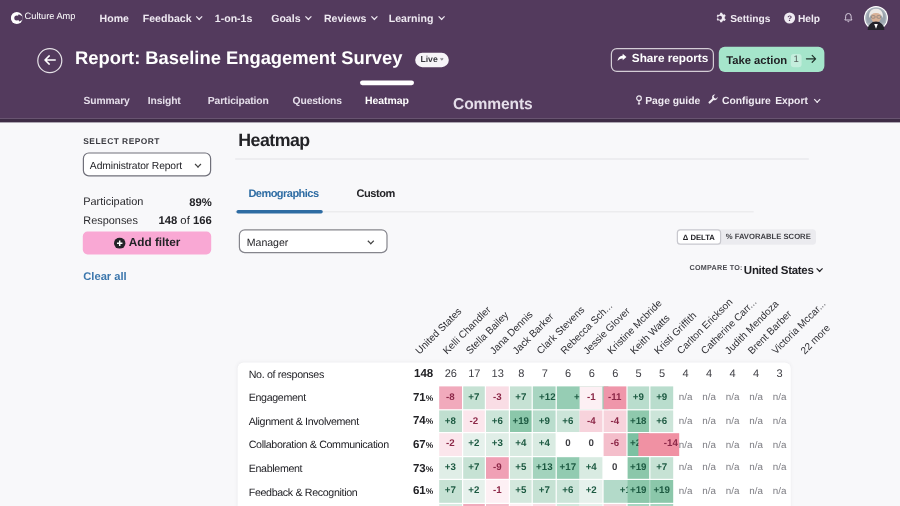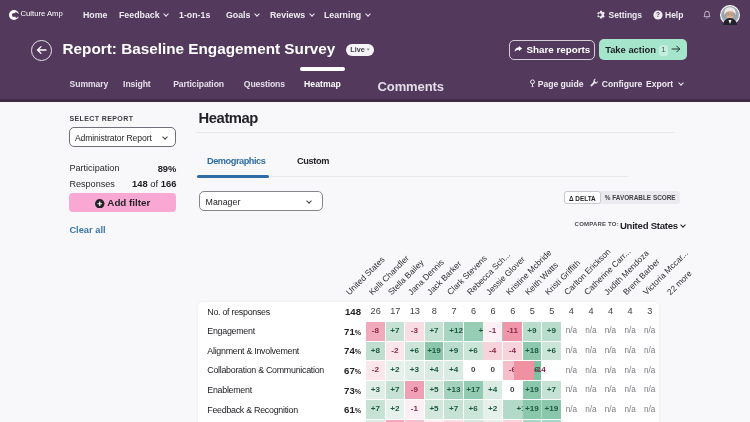--- a/index.html
+++ b/index.html
@@ -180,21 +180,21 @@
 <div class="abs" style="left:322px;top:365.0px;width:39px;text-align:right;font-size:9.6px;font-weight:700;color:#232327;">67<span style="font-size:7px;">%</span></div>
 <div class="abs" style="left:365.9px;top:361.1px;width:18.82px;height:18.75px;background:#fbe6ec;font-size:8.1px;font-weight:700;color:#8c2848;text-align:center;line-height:18.6px;">-2</div>
 <div class="abs" style="left:385.5px;top:361.1px;width:18.82px;height:18.75px;background:#e6f1ec;font-size:8.1px;font-weight:700;color:#1d5a42;text-align:center;line-height:18.6px;">+2</div>
 <div class="abs" style="left:405.0px;top:361.1px;width:18.82px;height:18.75px;background:#e0eee7;font-size:8.1px;font-weight:700;color:#1d5a42;text-align:center;line-height:18.6px;">+3</div>
 <div class="abs" style="left:424.6px;top:361.1px;width:18.82px;height:18.75px;background:#d9ebe2;font-size:8.1px;font-weight:700;color:#1d5a42;text-align:center;line-height:18.6px;">+4</div>
 <div class="abs" style="left:444.2px;top:361.1px;width:18.82px;height:18.75px;background:#d9ebe2;font-size:8.1px;font-weight:700;color:#1d5a42;text-align:center;line-height:18.6px;">+4</div>
 <div class="abs" style="left:463.8px;top:361.1px;width:18.82px;height:18.75px;background:#ffffff;font-size:8.1px;font-weight:700;color:#3f3f44;text-align:center;line-height:18.6px;">0</div>
 <div class="abs" style="left:483.3px;top:361.1px;width:18.82px;height:18.75px;background:#ffffff;font-size:8.1px;font-weight:700;color:#3f3f44;text-align:center;line-height:18.6px;">0</div>
 <div class="abs" style="left:502.9px;top:361.1px;width:18.82px;height:18.75px;background:#f4becb;font-size:8.1px;font-weight:700;color:#8c2848;text-align:center;line-height:18.6px;">-6</div>
 <div class="abs" style="left:522.5px;top:361.1px;width:18.82px;height:18.75px;background:#7cc1a2;font-size:8.1px;font-weight:700;color:#1d5a42;text-align:center;line-height:18.6px;">+26</div>
-<div class="abs" style="left:514px;top:361.1px;width:20px;height:18.75px;background:#f091a3;font-size:8.1px;font-weight:700;color:#8c2848;text-align:center;line-height:18.6px;padding-left:20px;">-14</div>
+<div class="abs" style="left:532px;top:361.1px;width:34px;height:18.75px;background:#f091a3;font-size:8.1px;font-weight:700;color:#8c2848;text-align:center;line-height:18.6px;padding-left:20px;">-14</div>
 <div class="abs" style="left:561.6px;top:365.6px;width:19.6px;text-align:center;font-size:8.2px;color:#7c7c82;">n/a</div>
 <div class="abs" style="left:581.2px;top:365.6px;width:19.6px;text-align:center;font-size:8.2px;color:#7c7c82;">n/a</div>
 <div class="abs" style="left:600.7px;top:365.6px;width:19.6px;text-align:center;font-size:8.2px;color:#7c7c82;">n/a</div>
 <div class="abs" style="left:620.3px;top:365.6px;width:19.6px;text-align:center;font-size:8.2px;color:#7c7c82;">n/a</div>
 <div class="abs" style="left:639.9px;top:365.6px;width:19.6px;text-align:center;font-size:8.2px;color:#7c7c82;">n/a</div>
 <div class="abs" style="left:207.3px;top:384.9px;font-size:8.9px;letter-spacing:-.28px;color:#222227;">Enablement</div>
 <div class="abs" style="left:322px;top:384.6px;width:39px;text-align:right;font-size:9.6px;font-weight:700;color:#232327;">73<span style="font-size:7px;">%</span></div>
 <div class="abs" style="left:365.9px;top:380.7px;width:18.82px;height:18.75px;background:#e0eee7;font-size:8.1px;font-weight:700;color:#1d5a42;text-align:center;line-height:18.6px;">+3</div>
 <div class="abs" style="left:385.5px;top:380.7px;width:18.82px;height:18.75px;background:#c6e2d4;font-size:8.1px;font-weight:700;color:#1d5a42;text-align:center;line-height:18.6px;">+7</div>
 <div class="abs" style="left:405.0px;top:380.7px;width:18.82px;height:18.75px;background:#f0a0b5;font-size:8.1px;font-weight:700;color:#8c2848;text-align:center;line-height:18.6px;">-9</div>

